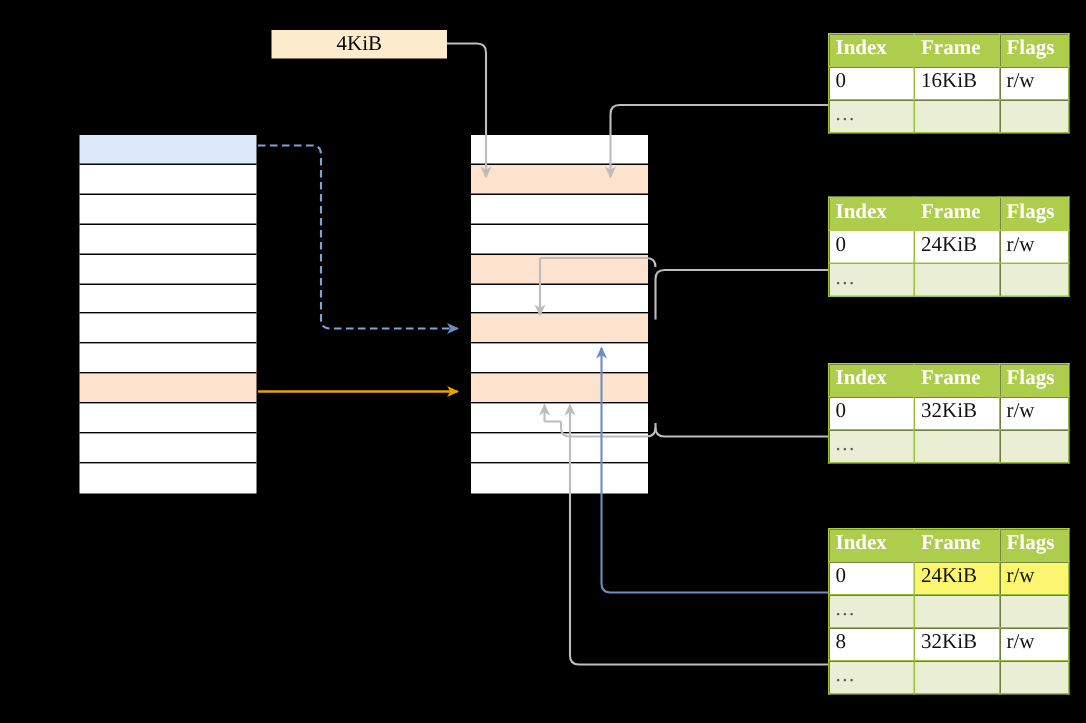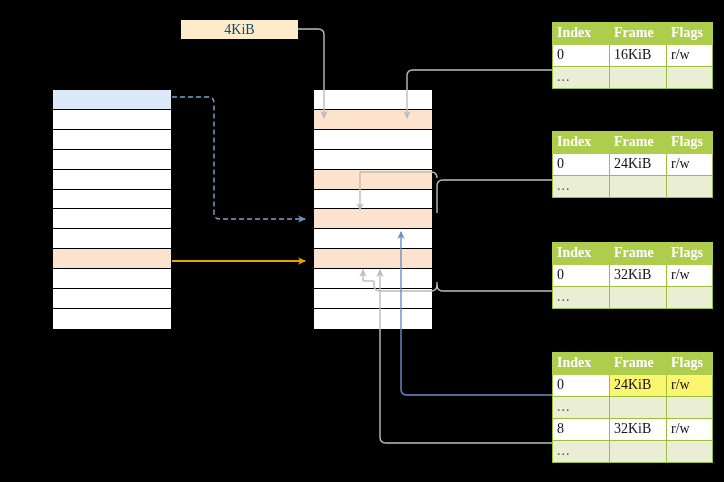--- a/index.html
+++ b/index.html
@@ -64,21 +64,21 @@
   }
   .ptable td.hl { background: #fcf570; }
   .col-index { width: 57px; }
   .col-frame { width: 57px; }
   .col-flags { width: 46px; }
 
   
   .sizelabel {
     position: absolute;
     background: #fdeccb;
-    color: #0c4a6e;
+    color: #000000;
     font-size: 14px;
     text-align: center;
     line-height: 19px;
     height: 19px;
     box-sizing: border-box;
   }
 
   
   #wires {
     position: absolute;

